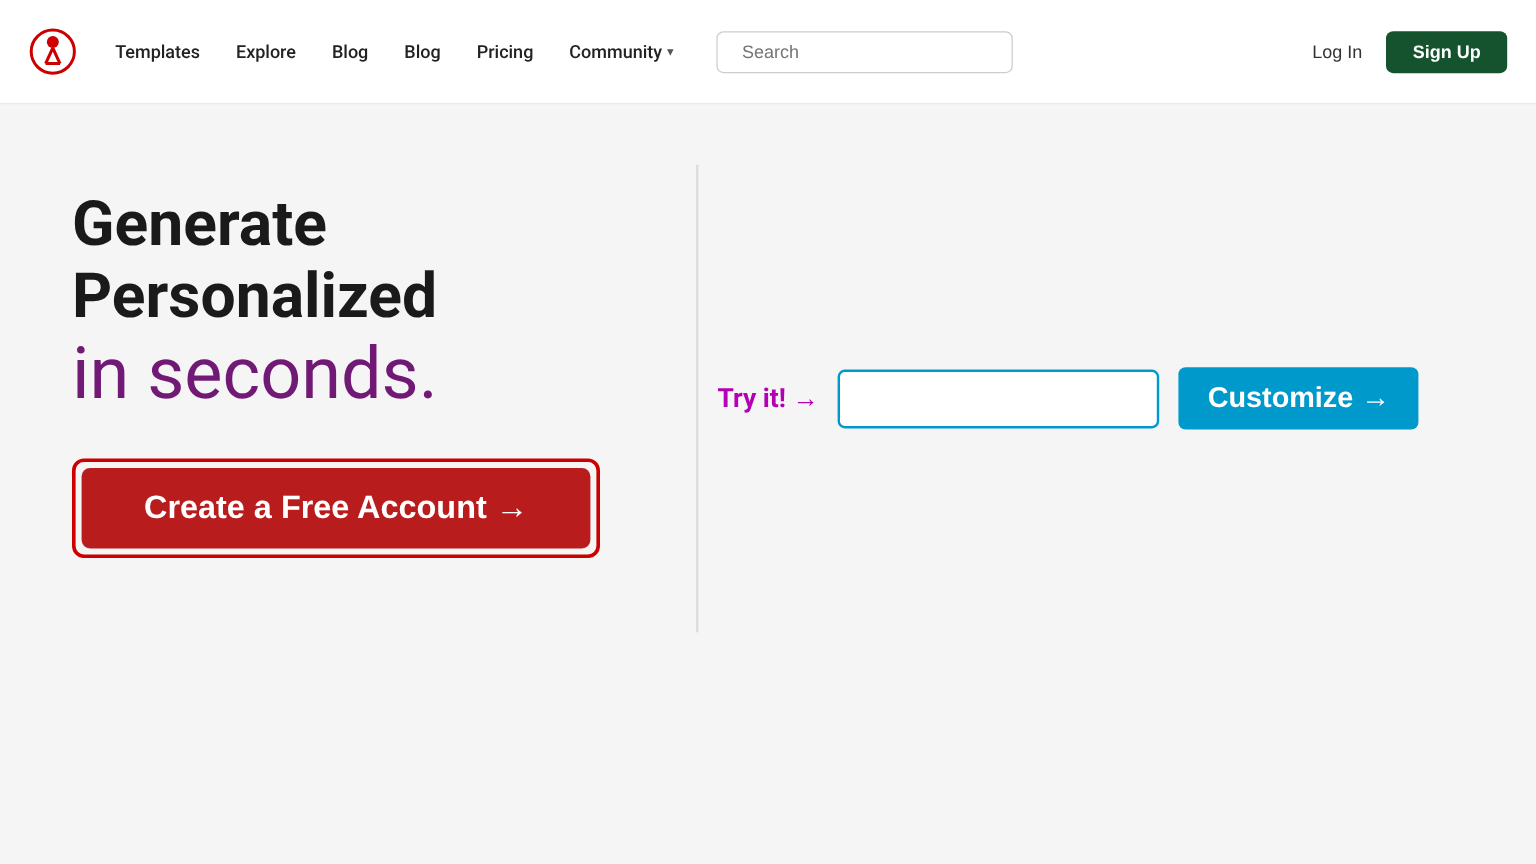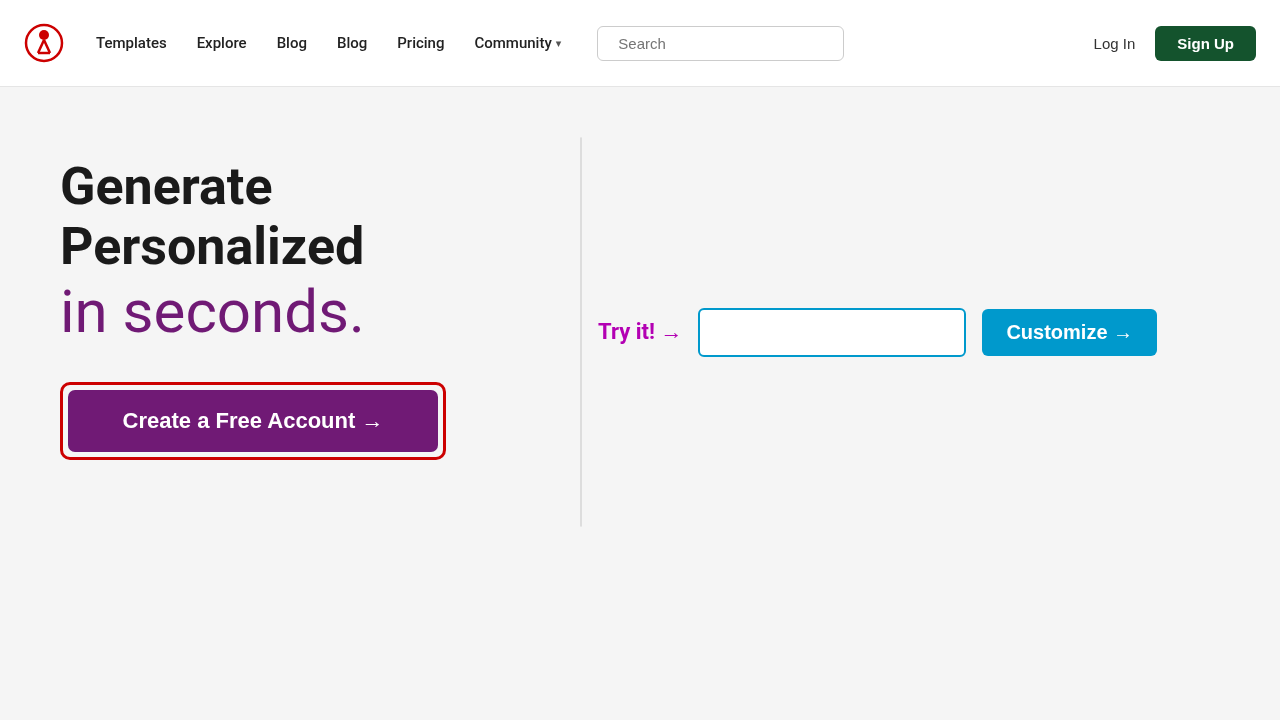--- a/index.html
+++ b/index.html
@@ -53,23 +53,23 @@
 
     .cta-wrapper {
       display: inline-block;
       border: 3px solid #cc0000;
       border-radius: 10px;
       padding: 5px;
     }
     .btn-cta {
       display: block;
       padding: 18px 52px;
-      background: #701a75;
+      background: #b91c1c;
       color: #fff;
-      font-size: 22px;
+      font-size: 27px;
       font-weight: 600;
       border: none;
       border-radius: 7px;
       cursor: pointer;
       min-width: 370px;
       text-align: center;
     }
 
     
     .hero-right { flex: 1; display: flex; flex-direction: row; gap: 16px; }
@@ -121,21 +121,21 @@
       font-size: 18px;
       outline: none;
       background: #fff;
     }
     .btn-customize {
       padding: 12px 24px;
       background: #0099cc;
       color: #fff;
       border: none;
       border-radius: 6px;
-      font-size: 20px;
+      font-size: 24px;
       font-weight: 600;
       cursor: pointer;
       white-space: nowrap;
     }
   </style>
 </head>
 <body>
 
 <nav>
   <div class="nav-logo">

